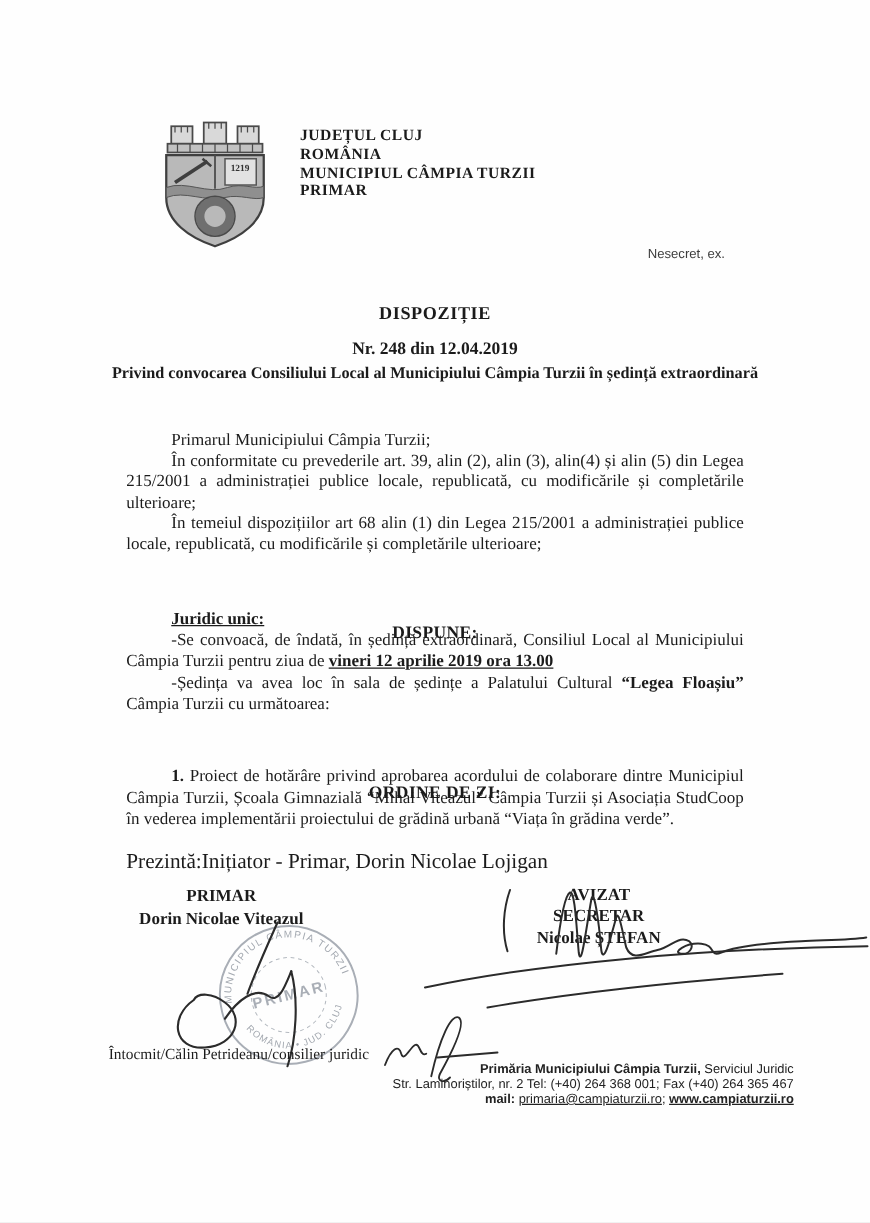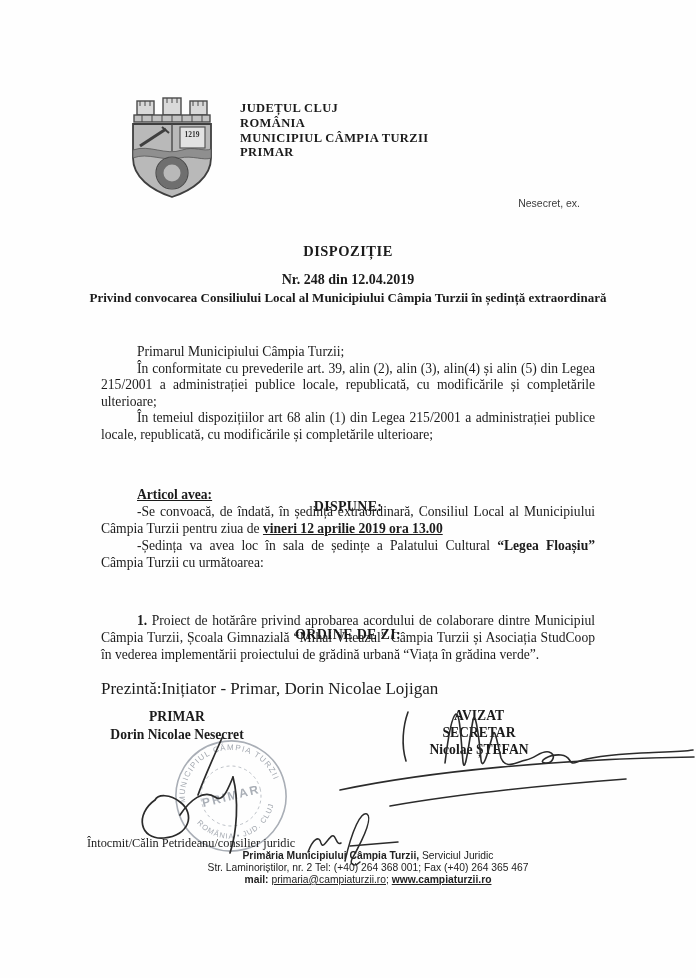--- a/index.html
+++ b/index.html
@@ -42,21 +42,21 @@
   
   .sig-left{position:absolute;left:101px;top:708px;width:152px;text-align:center;
     font-weight:bold;font-size:13.6px;line-height:17.5px;}
   .sig-right{position:absolute;left:418px;top:708px;width:122px;text-align:center;
     font-weight:bold;font-size:13.6px;line-height:16.8px;}
   .stamp{position:absolute;left:168px;top:733px;width:126px;height:126px;
     transform:rotate(-14deg);opacity:.75;}
   .ink{position:absolute;left:0;top:700px;width:696px;height:178px;pointer-events:none;}
   
   .prepared{position:absolute;left:87px;top:836px;font-size:12.3px;}
-  .footer-center{position:absolute;left:101px;top:850px;width:534px;text-align:center;
+  .footer-center{position:absolute;left:101px;top:850px;width:534px;text-align:right;
     font-family:"Liberation Sans", sans-serif;font-size:10.3px;line-height:11.8px;color:#222;}
   .footer-center .b{font-weight:bold;}
   .footer-link{text-decoration:underline;}
 </style>
 </head>
 <body>
 
 <div class="page">
 
   <svg class="crest" viewBox="0 0 96 104" xmlns="http://www.w3.org/2000/svg">
@@ -112,36 +112,36 @@
 
   <div class="preamble">
     <p>Primarul Municipiului Câmpia Turzii;</p>
     <p>În conformitate cu prevederile art. 39, alin (2), alin (3), alin(4) și alin (5) din Legea 215/2001 a administrației publice locale, republicată, cu modificările și completările ulterioare;</p>
     <p>În temeiul dispozițiilor art 68 alin (1) din Legea 215/2001 a administrației publice locale, republicată, cu modificările și completările ulterioare;</p>
   </div>
 
   <div class="center-heading h-dispune">DISPUNE:</div>
 
   <div class="article-block">
-    <p><span class="article-heading">Articol avea:</span></p>
+    <p><span class="article-heading">Juridic unic:</span></p>
     <p><span>-Se convoacă, de îndată, în ședință extraordinară, Consiliul Local al Municipiului Câmpia Turzii pentru ziua de </span><span class="emph-date">vineri 12 aprilie 2019 ora 13.00</span></p>
     <p><span>-Ședința va avea loc în sala de ședințe a Palatului Cultural </span><span class="emph-bold">“Legea Floașiu”</span><span> Câmpia Turzii cu următoarea:</span></p>
   </div>
 
   <div class="center-heading h-ordine">ORDINE DE ZI:</div>
 
   <div class="agenda-block">
     <p><span class="emph-bold">1.</span><span> Proiect de hotărâre privind aprobarea acordului de colaborare dintre Municipiul Câmpia Turzii, Școala Gimnazială “Mihai Viteazul” Câmpia Turzii și Asociația StudCoop în vederea implementării proiectului de grădină urbană “Viața în grădina verde”.</span></p>
   </div>
 
   <div class="presenter">Prezintă:Inițiator - Primar, Dorin Nicolae Lojigan</div>
 
   <div class="sig-left">
     <div>PRIMAR</div>
-    <div>Dorin Nicolae Nesecret</div>
+    <div>Dorin Nicolae Viteazul</div>
   </div>
   <div class="sig-right">
     <div>AVIZAT</div>
     <div>SECRETAR</div>
     <div>Nicolae ȘTEFAN</div>
   </div>
 
   <svg class="stamp" viewBox="0 0 126 126" xmlns="http://www.w3.org/2000/svg">
     <defs>
       <path id="arcTop" d="M 17,63 A 46,46 0 0 1 109,63"></path>

